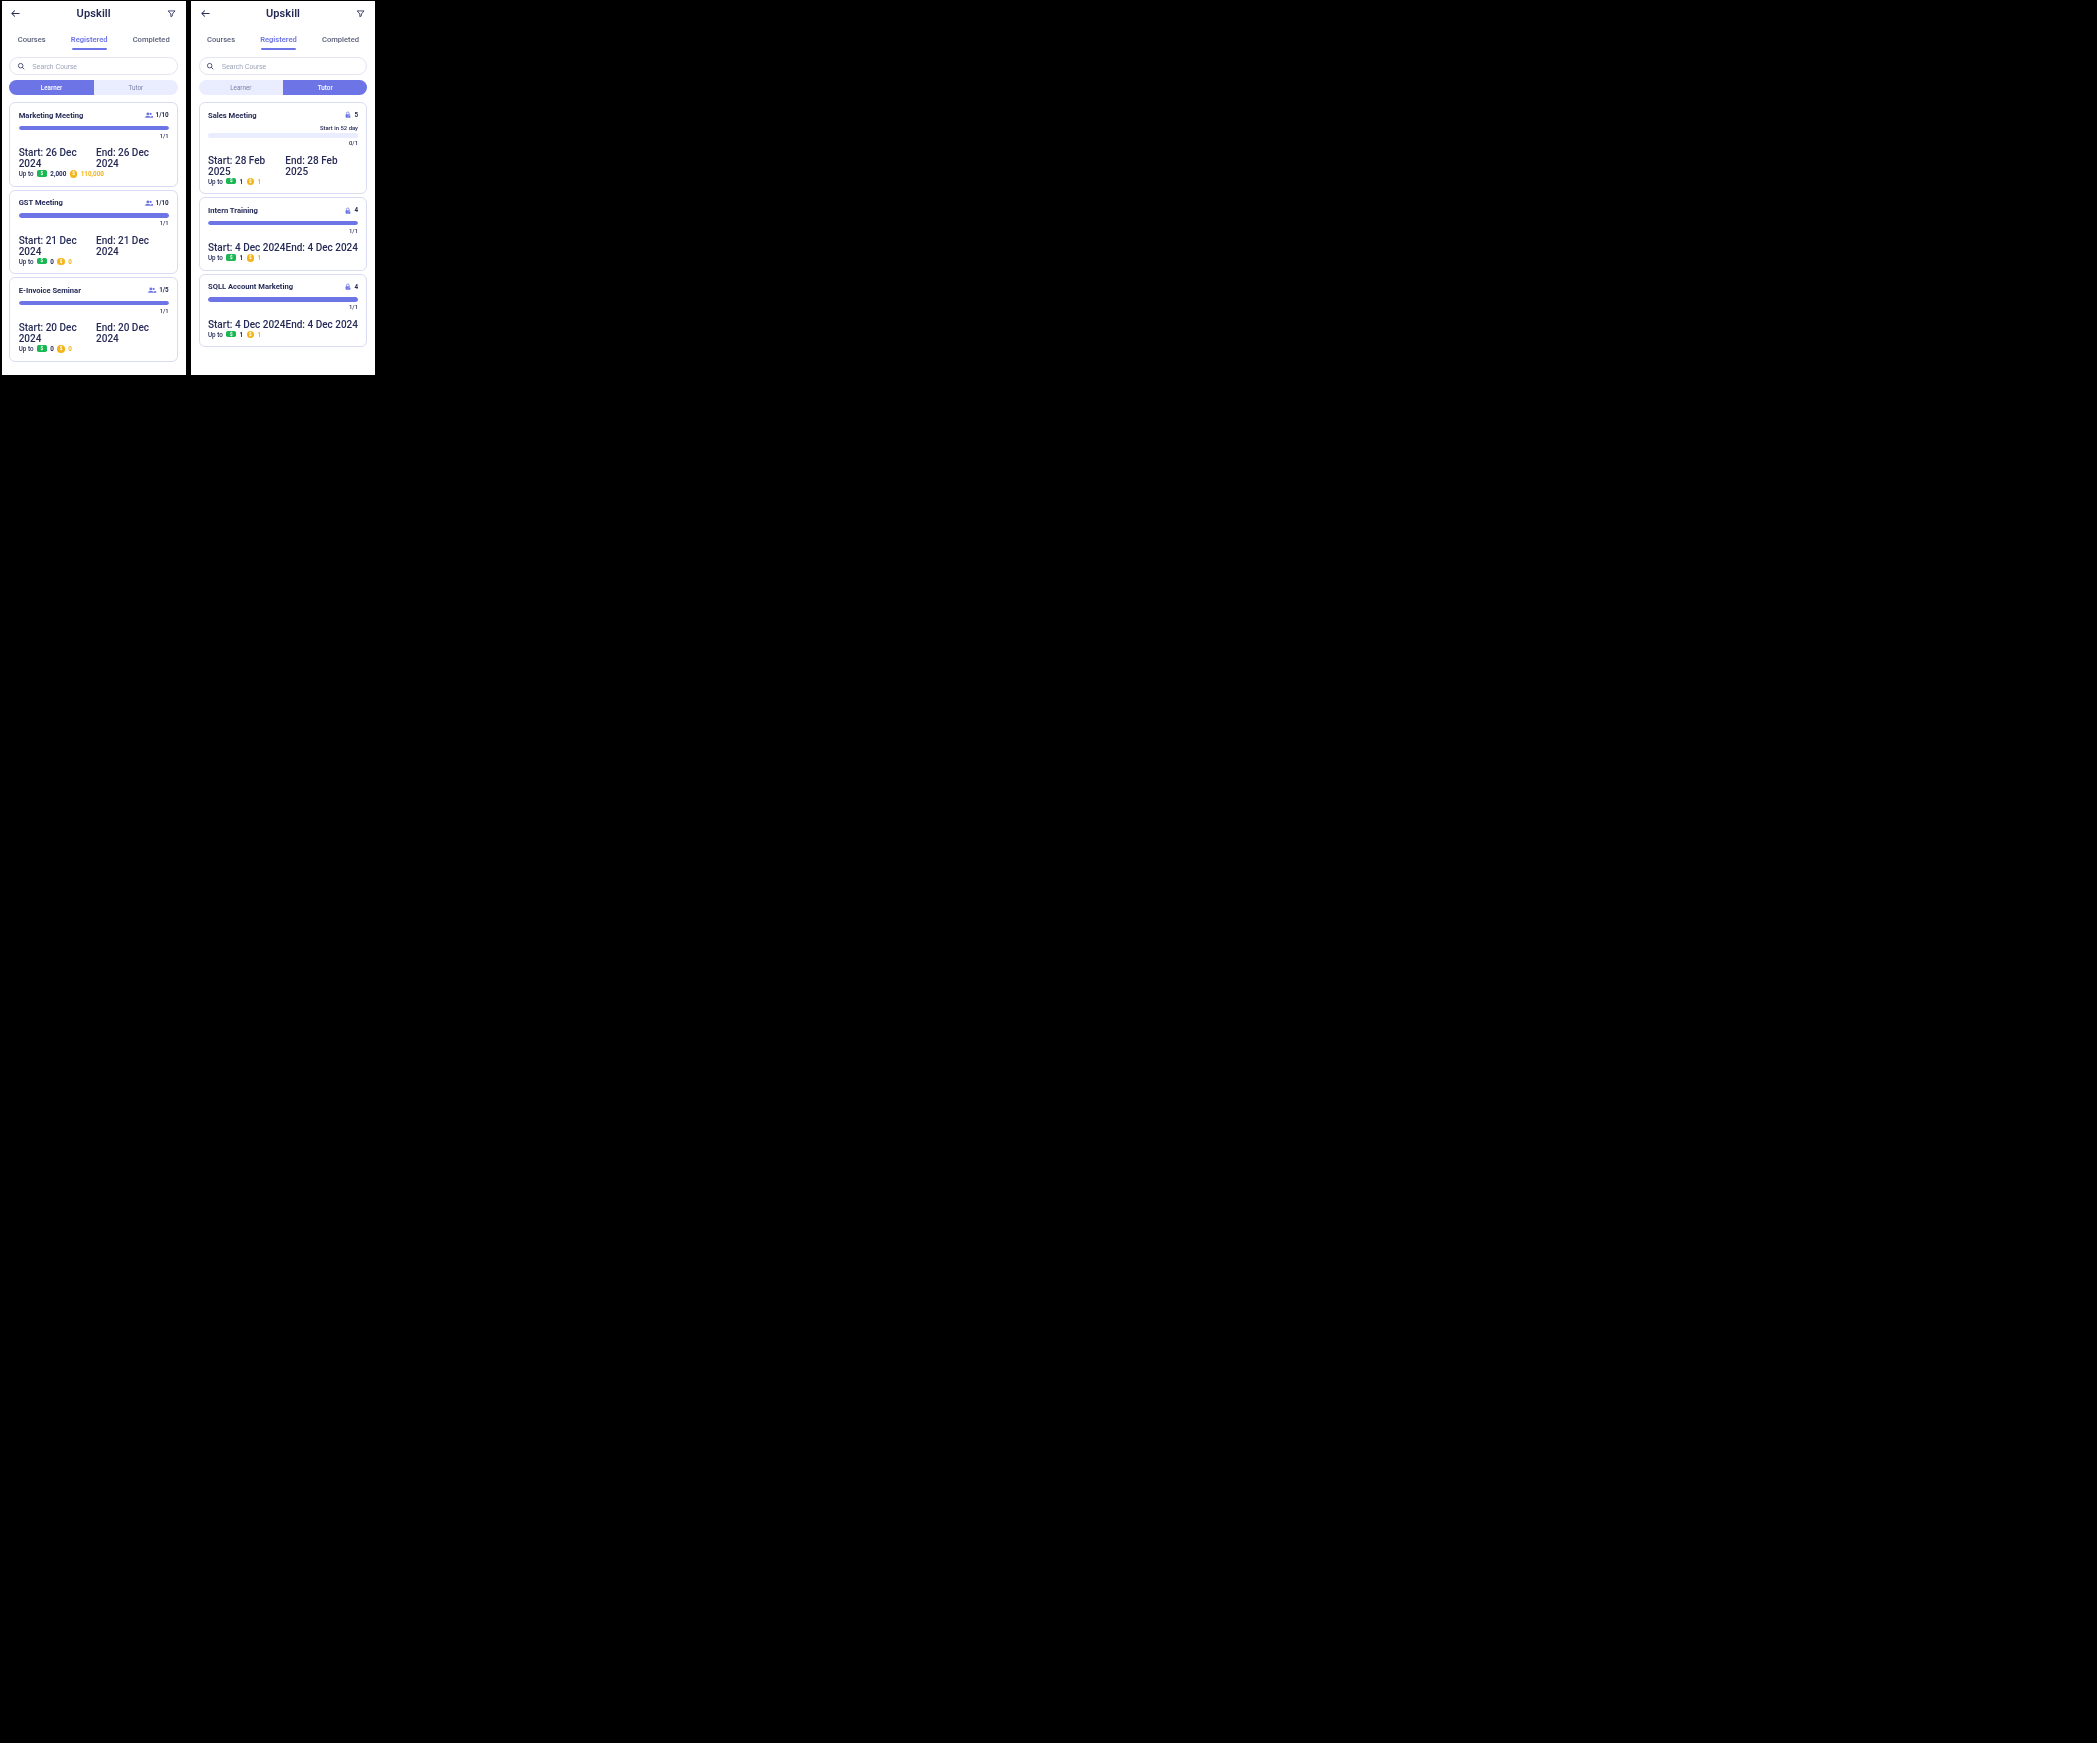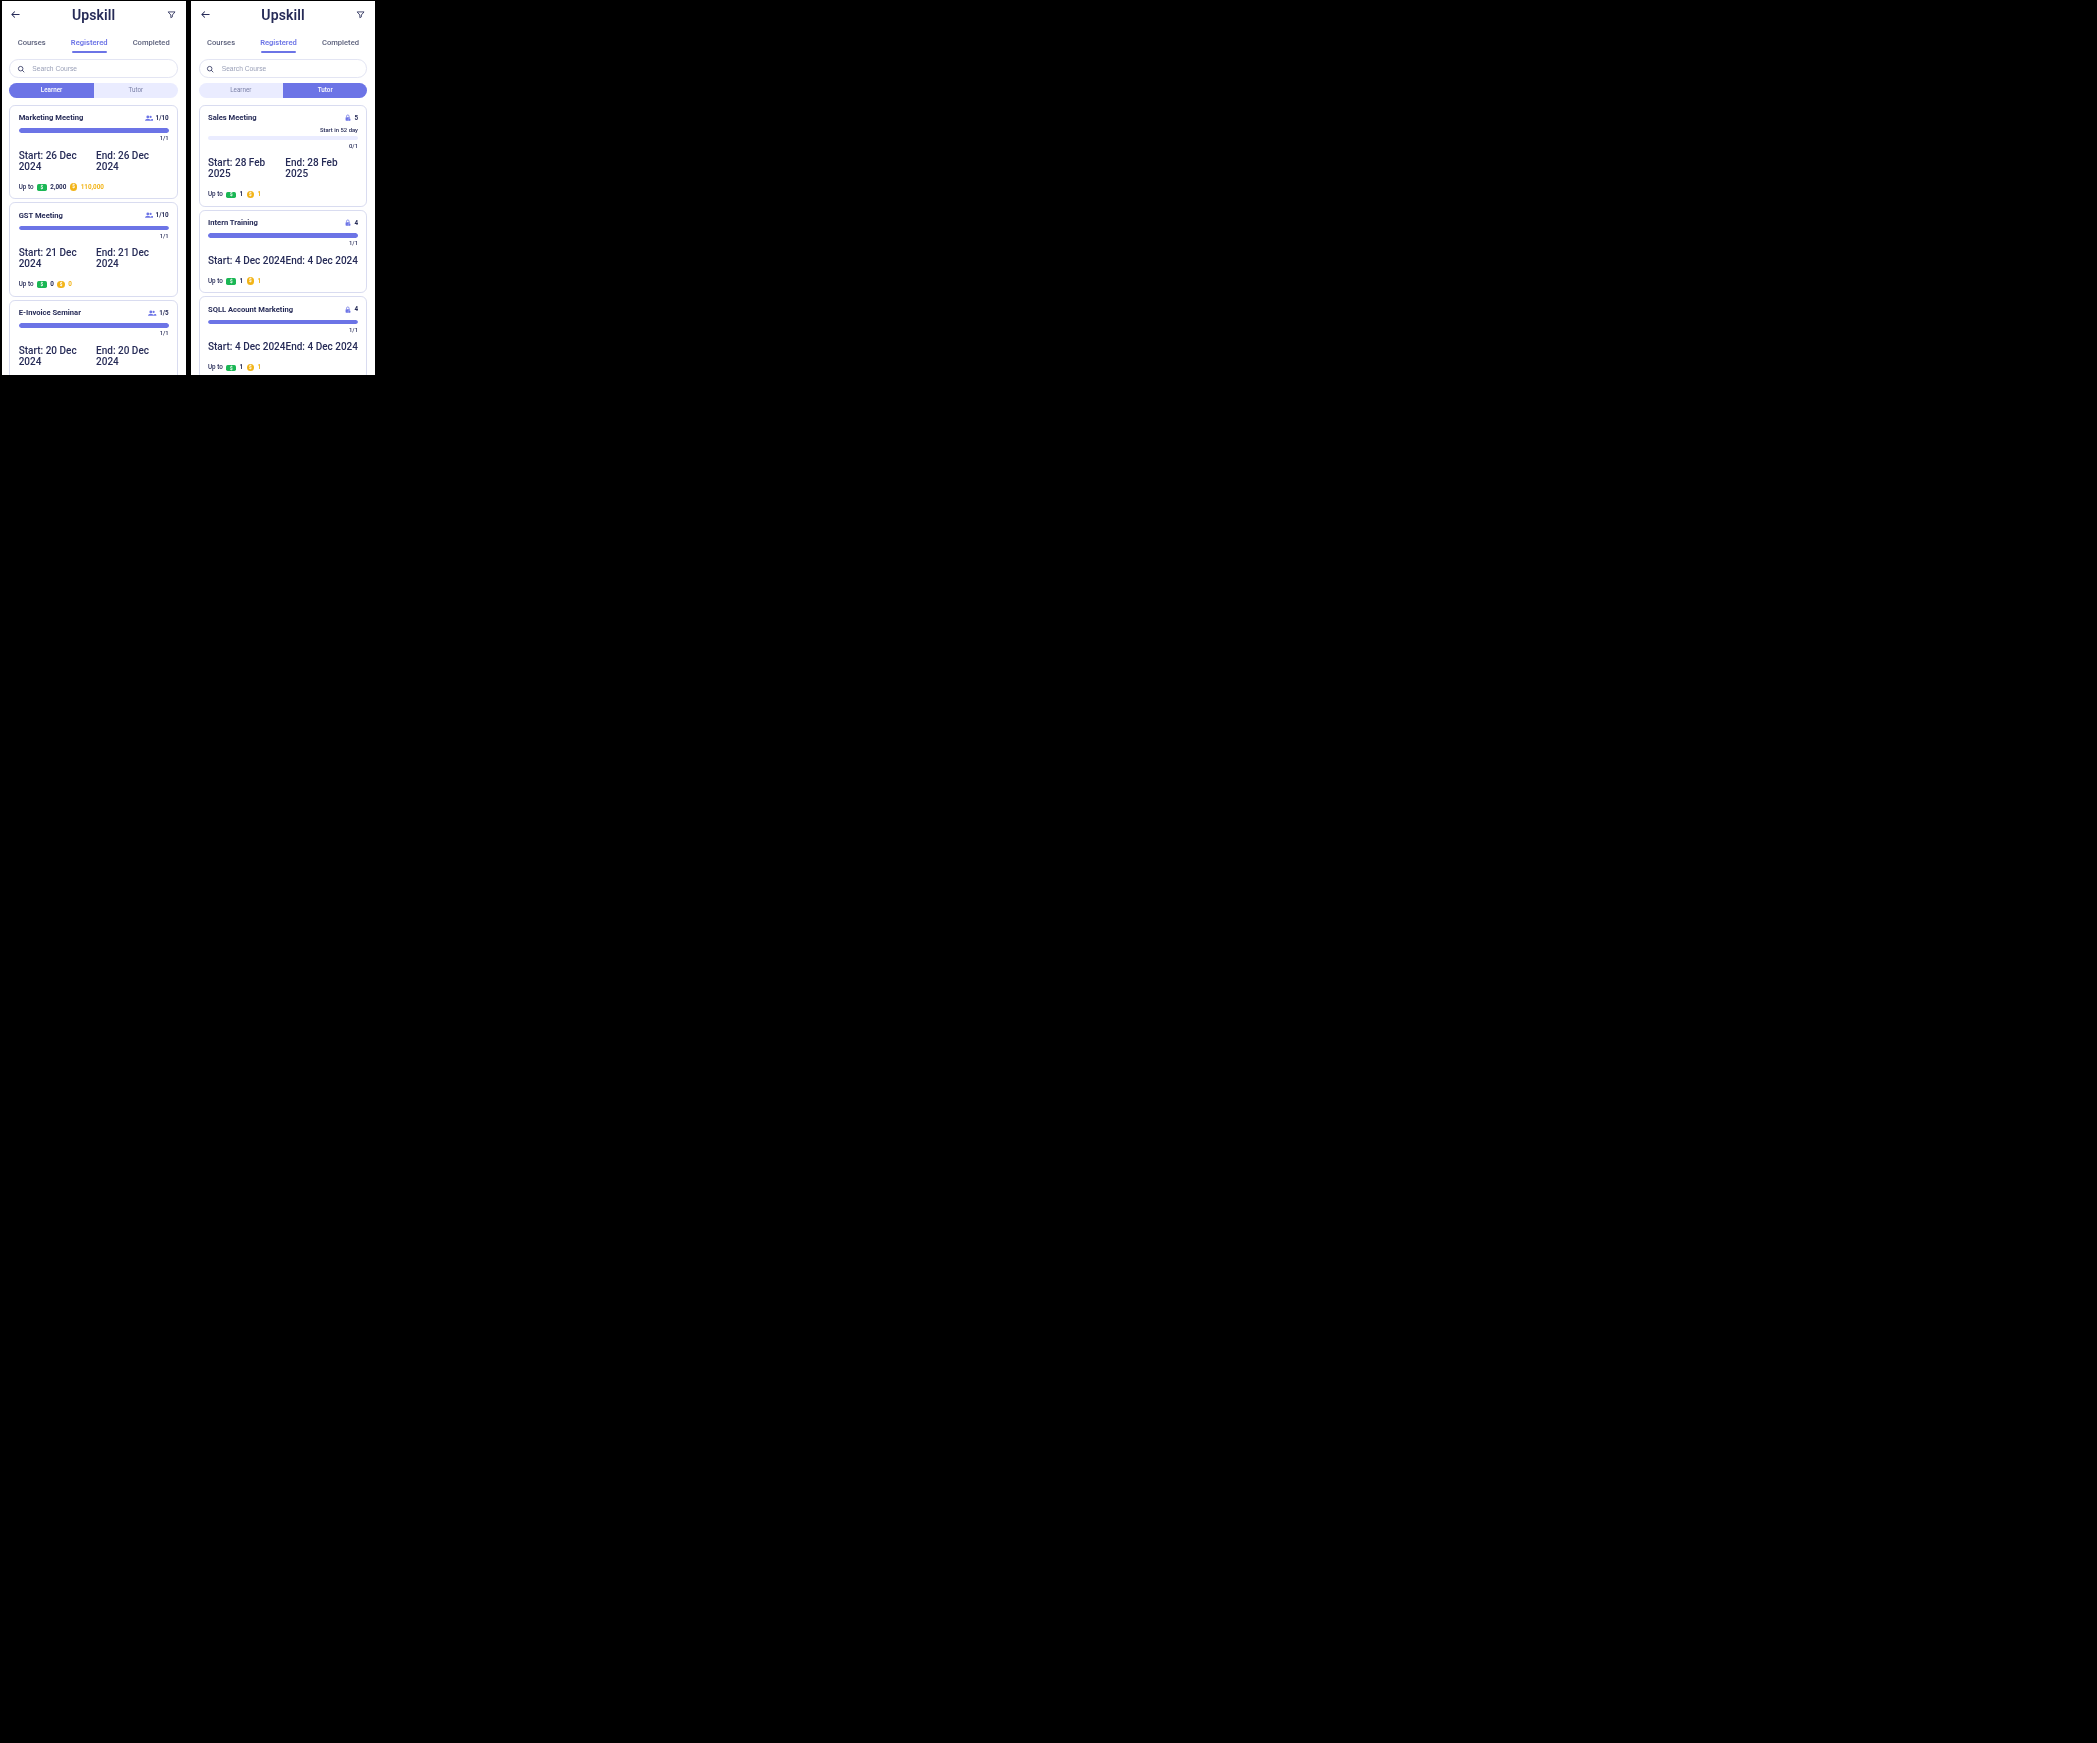--- a/index.html
+++ b/index.html
@@ -25,21 +25,21 @@
     display:flex; flex-direction:column; overflow:hidden;
   }
   .phone.left  { left:1.7px; }
   .phone.right { left:191px; }
   
   .hbar {
     display:flex; align-items:center; justify-content:space-between;
     padding:5.9px 7.6px 4.2px 7.6px;
   }
   .hbar .title {
-    font-size:14px; font-weight:600; color:var(--ink); letter-spacing:0.1px;
+    font-size:11px; font-weight:600; color:var(--ink); letter-spacing:0.1px;
   }
   .iconbtn {
     width:13.4px; height:13.4px; display:flex; align-items:center; justify-content:center;
     color:var(--ink); cursor:pointer;
   }
   
   .tabs {
     display:flex; align-items:flex-end; justify-content:space-between;
     padding:11px 16px 0 16px; gap:12px;
   }
@@ -99,21 +99,21 @@
   }
   .pbar .fill { height:100%; background:var(--accent); border-radius:2.5px; }
   .pfrac {
     text-align:right; font-size:5.9px; color:var(--ink); margin-top:2.5px; font-weight:500;
   }
   .dates {
     display:flex; justify-content:flex-start; margin-top:8.4px;
     font-size:10px; color:var(--ink); font-weight:500;
   }
   .reward {
-    display:flex; align-items:flex-end; gap:3.4px; margin-top:11px;
+    display:flex; align-items:flex-start; gap:3.4px; margin-top:1px;
     font-size:6.3px; color:var(--ink); font-weight:500;
   }
   .cashchip {
     display:inline-flex; align-items:center; justify-content:center;
     background:var(--green); color:var(--white); font-size:4.6px; font-weight:700;
     border-radius:1.7px; padding:0.4px 2.1px; min-width:10px; height:6.7px;
   }
   .cashtxt { color:var(--ink); font-weight:700; }
   .coin {
     display:inline-flex; align-items:center; justify-content:center;

